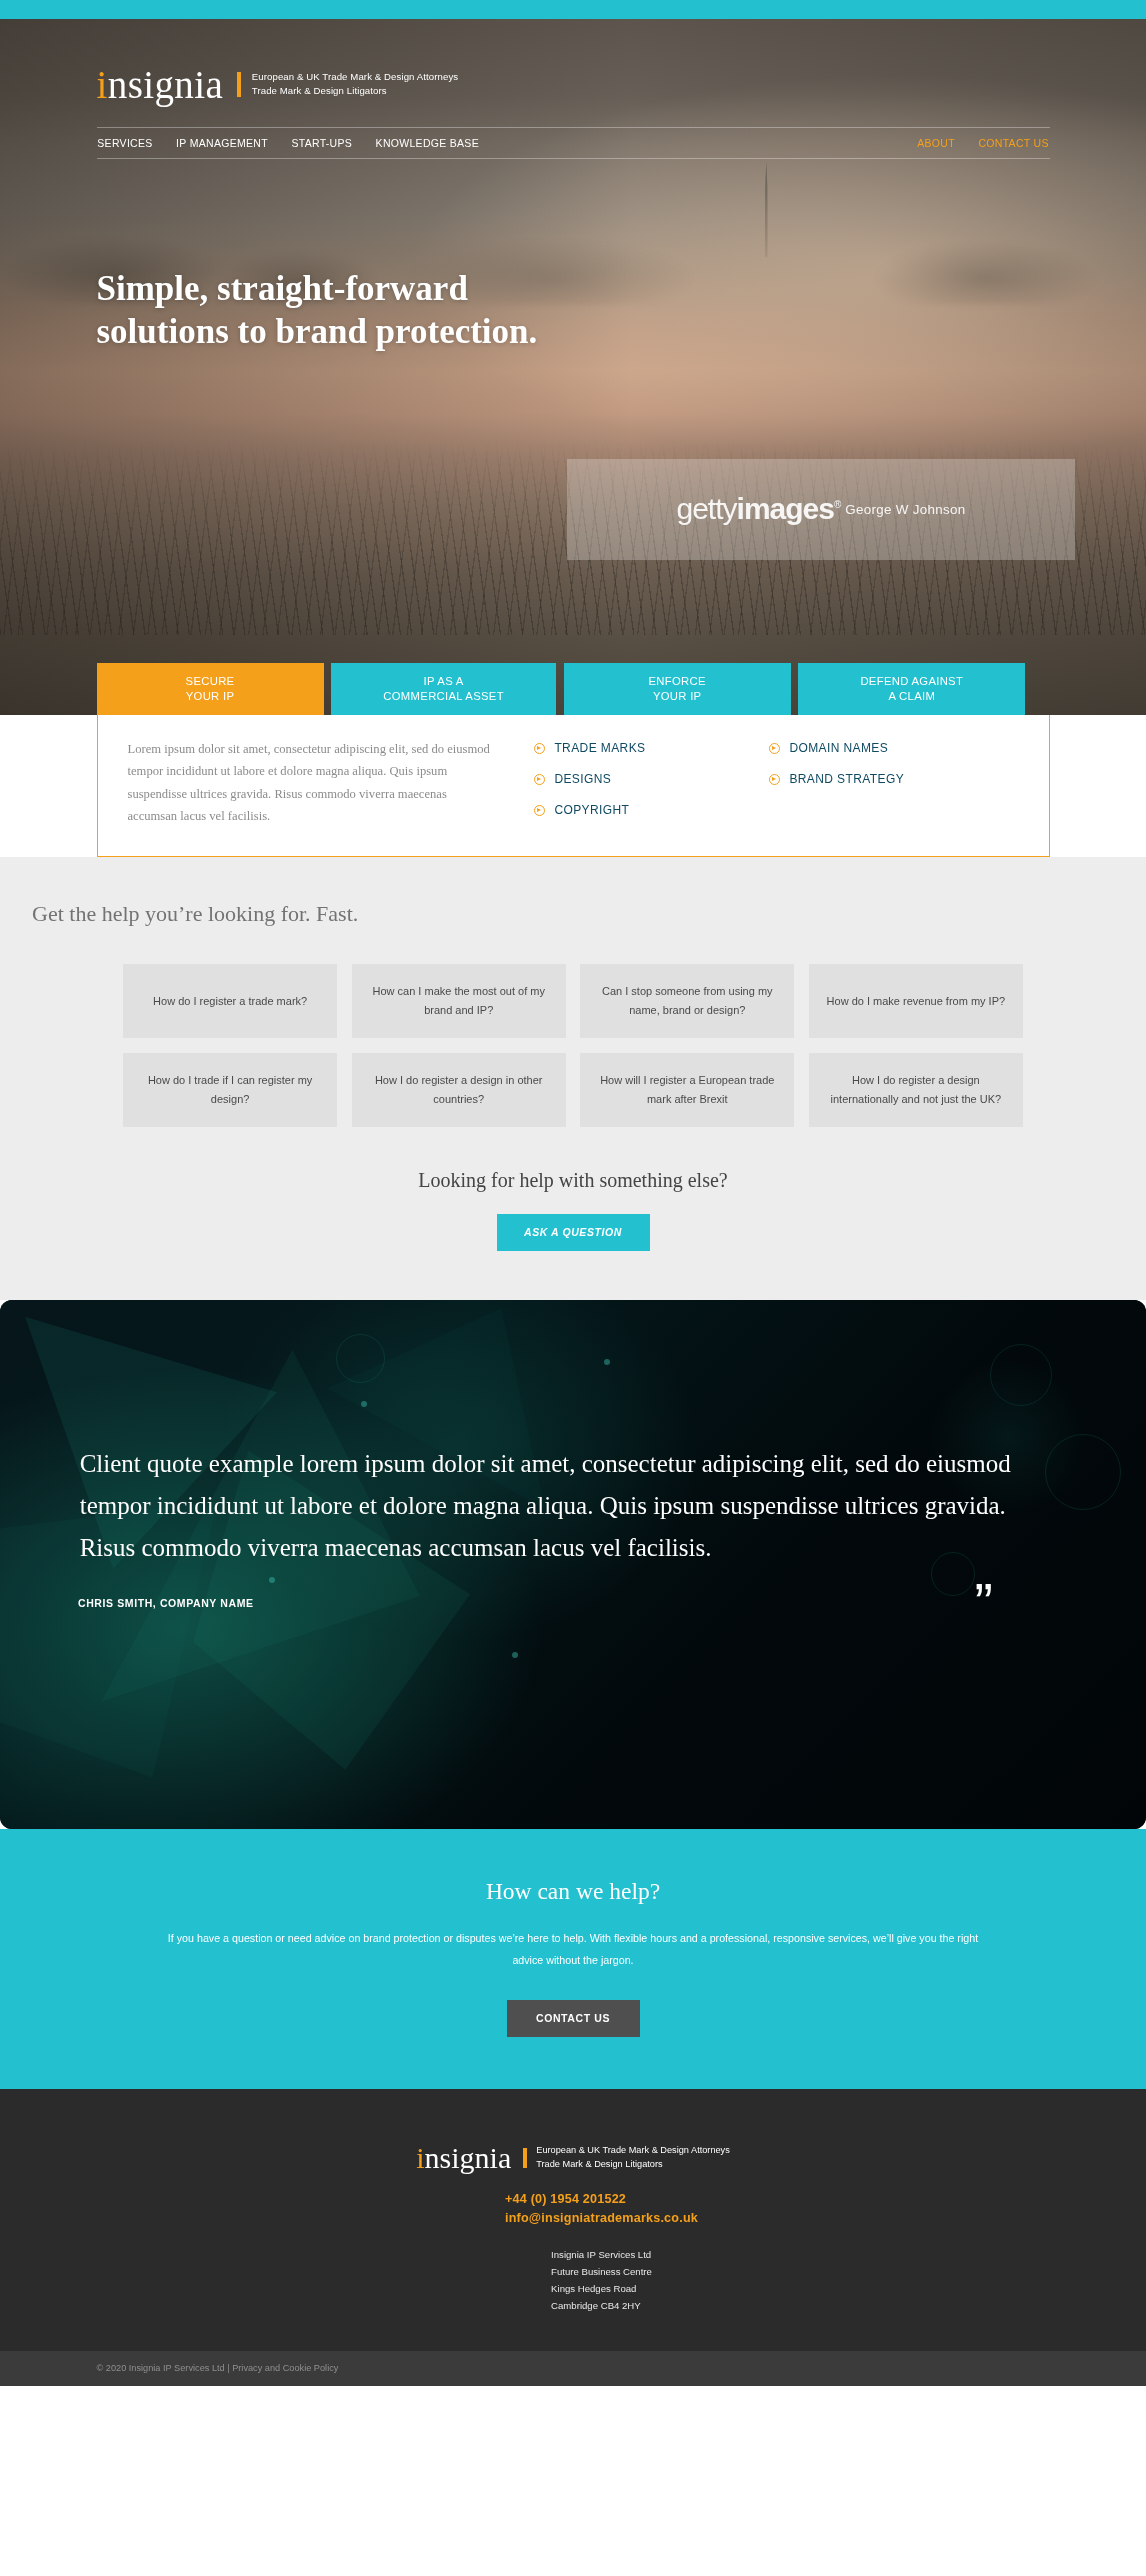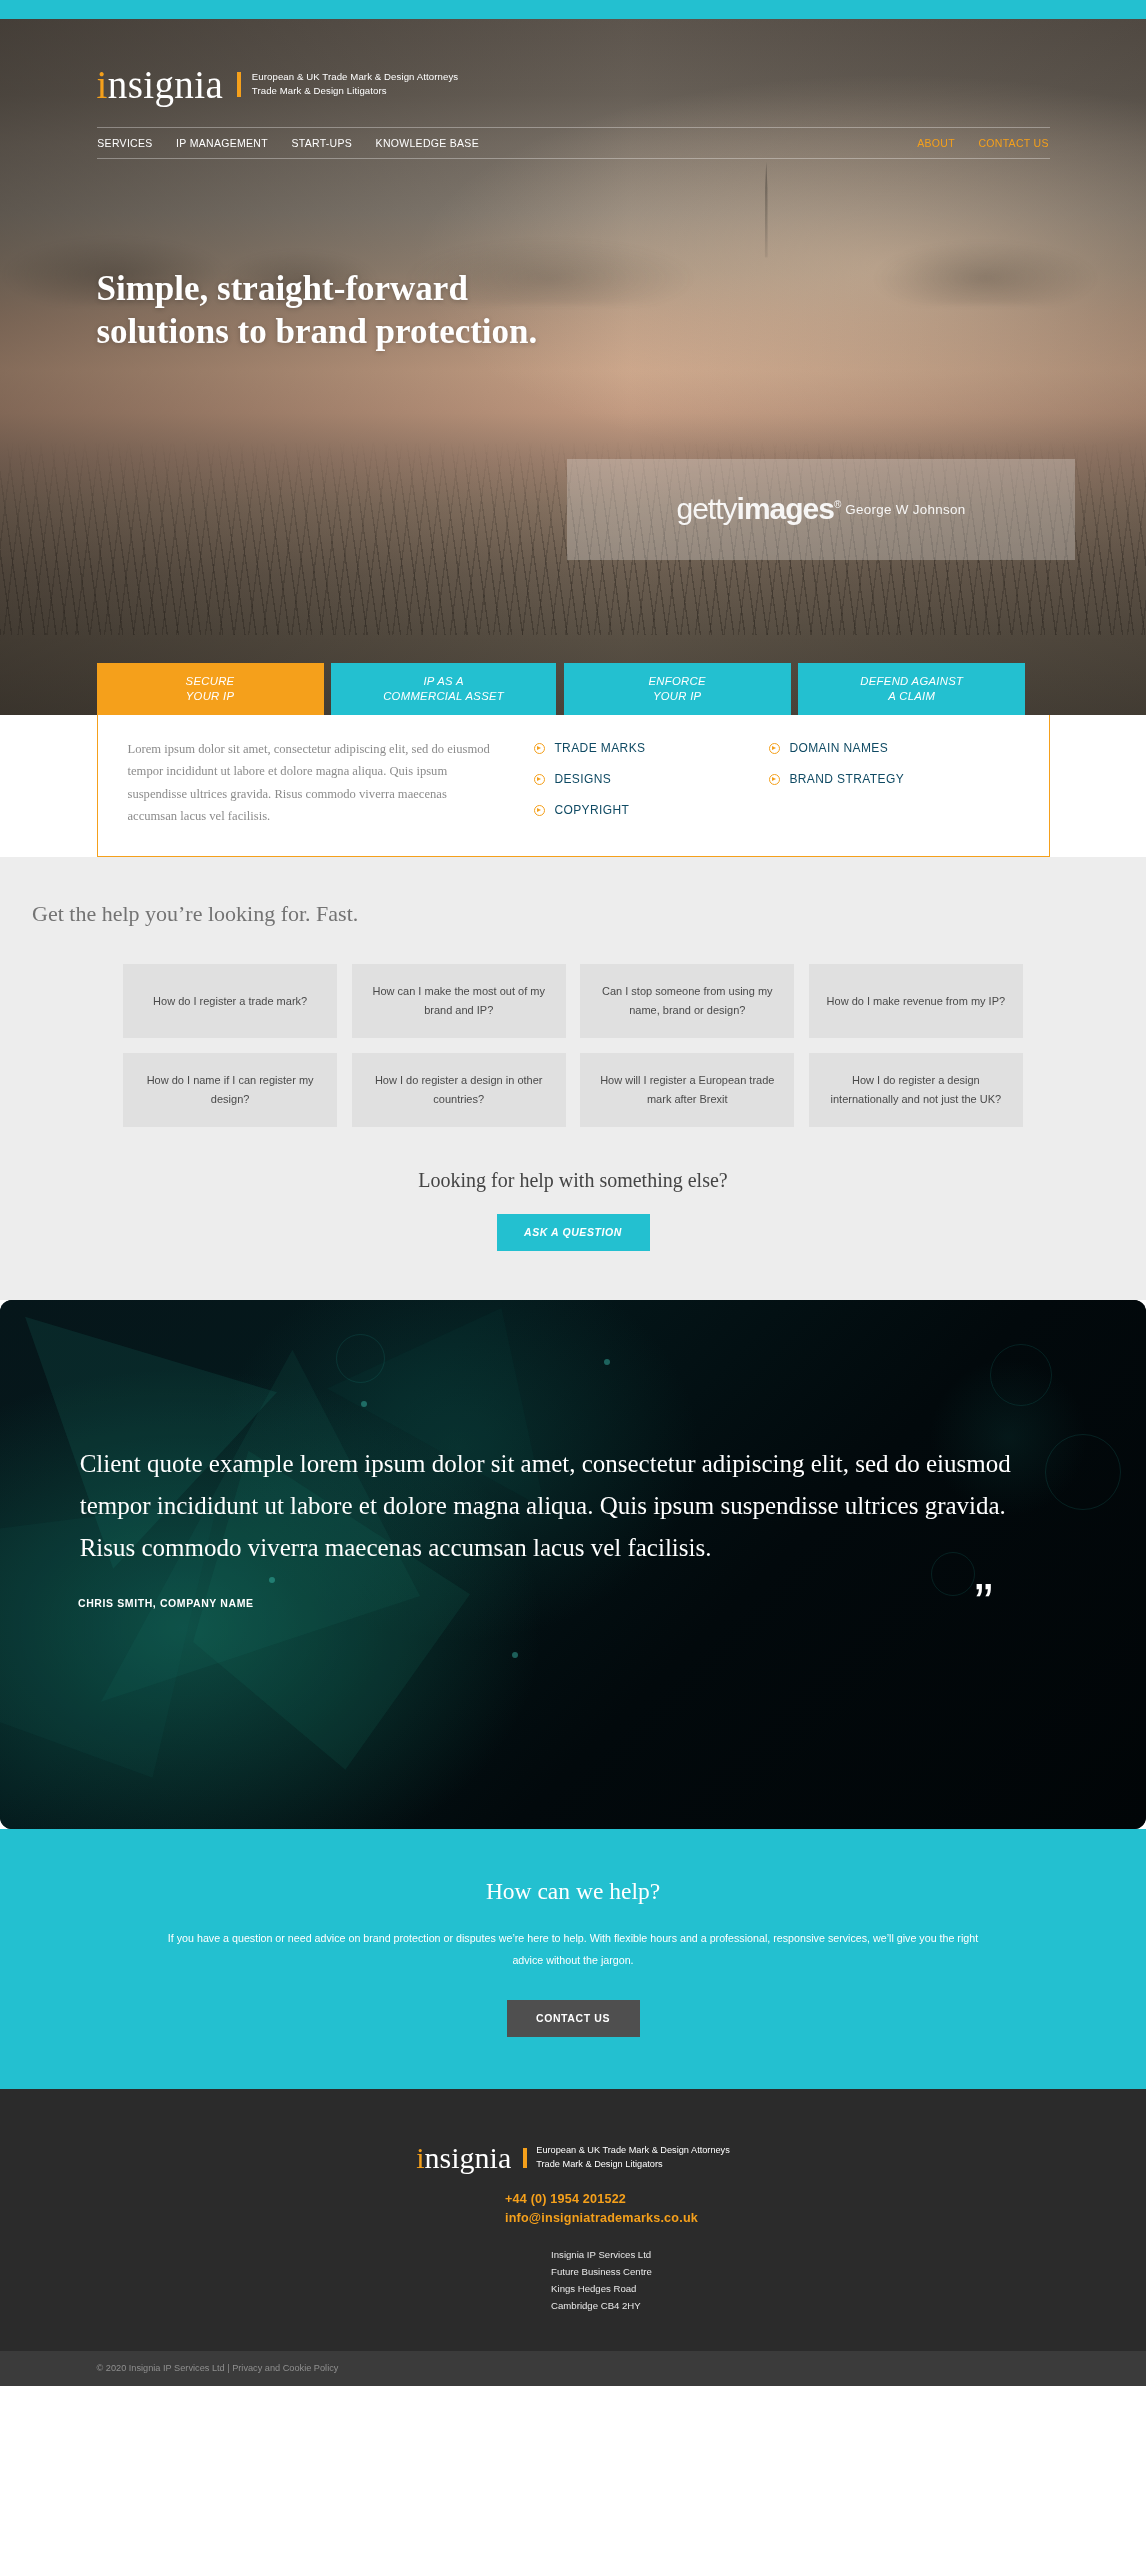--- a/index.html
+++ b/index.html
@@ -100,21 +100,21 @@
     display:flex; flex-direction:row; align-items:center; justify-content:center;
     gap:5px;
   }
   .getty-word{ font-size:30px; color:#fff; letter-spacing:-1px; opacity:.92; }
   .getty-word b{ font-weight:700; }
   .getty-word span.reg{ font-size:10px; vertical-align:super; }
   .getty-by{ font-size:13.4px; color:#fff; opacity:.92; letter-spacing:0.3px; }
 
   
   .tabs-wrap{ position:absolute; left:0; right:0; bottom:-0.8px; }
-  .tabs{ width:990px; margin:0 auto; display:flex; padding-left:18.5px;font-style:italic; }
+  .tabs{ width:990px; margin:0 auto; display:flex; padding-left:18.5px; }
   .tab{
     height:52px; color:#fff; font-size:11.3px; letter-spacing:0.3px;
     display:flex; flex-direction:column; align-items:center; justify-content:center;
     line-height:1.35; text-align:center; cursor:pointer; margin-right:7.6px;
     background:#23c0d0;
   }
   .tab.active{ background:#f5a01b; }
   .tab:nth-child(1){ width:227px; }
   .tab:nth-child(2){ width:225px; }
   .tab:nth-child(3){ width:227px; }
@@ -341,21 +341,21 @@
   </div>
 </div>
 
 <section class="faq">
   <h2>Get the help you’re looking for. Fast.</h2>
   <div class="faq-grid">
     <div class="faq-card">How do I register a trade mark?</div>
     <div class="faq-card">How can I make the most out of my brand and IP?</div>
     <div class="faq-card">Can I stop someone from using my name, brand or design?</div>
     <div class="faq-card">How do I make revenue from my IP?</div>
-    <div class="faq-card">How do I name if I can register my design?</div>
+    <div class="faq-card">How do I trade if I can register my design?</div>
     <div class="faq-card">How I do register a design in other countries?</div>
     <div class="faq-card">How will I register a European trade mark after Brexit</div>
     <div class="faq-card">How I do register a design internationally and not just the UK?</div>
   </div>
   <div class="faq-sub">Looking for help with something else?</div>
   <button class="btn-ask">ASK A QUESTION</button>
 </section>
 
 <section class="quote">
   <div class="quote-bg">

